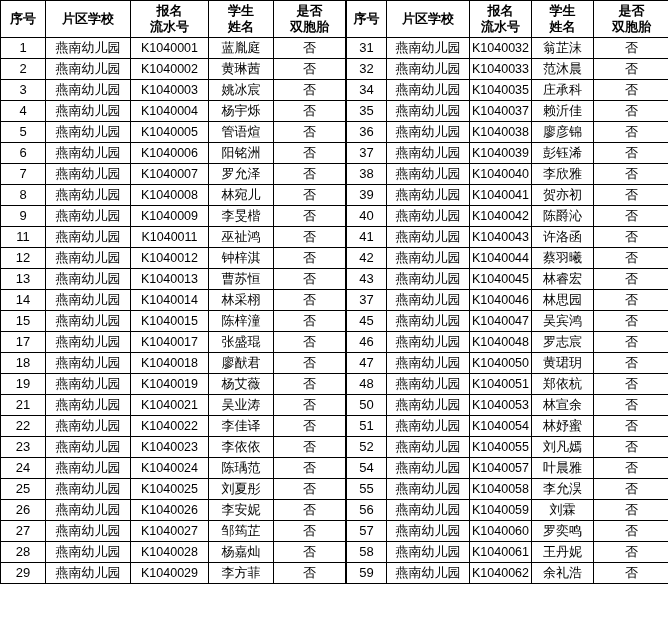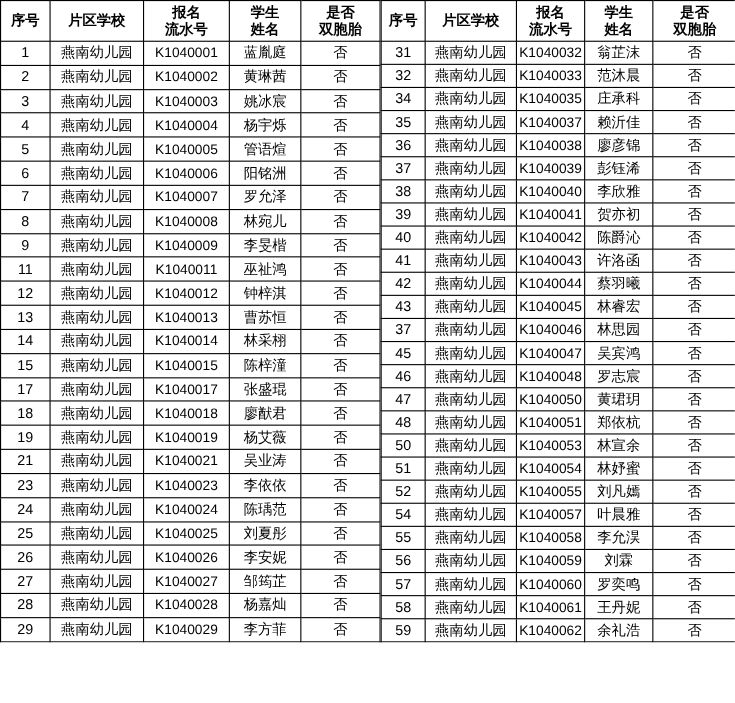--- a/index.html
+++ b/index.html
@@ -190,20 +190,27 @@
           <td data-name="twin-status">否</td>
         </tr>
         <tr data-name="table-row">
           <td data-name="row-number">21</td>
           <td data-name="school-name">燕南幼儿园</td>
           <td data-name="serial-number">K1040021</td>
           <td data-name="student-name">吴业涛</td>
           <td data-name="twin-status">否</td>
         </tr>
         <tr data-name="table-row">
+          <td data-name="row-number">22</td>
+          <td data-name="school-name">燕南幼儿园</td>
+          <td data-name="serial-number">K1040022</td>
+          <td data-name="student-name">李佳译</td>
+          <td data-name="twin-status">否</td>
+        </tr>
+        <tr data-name="table-row">
           <td data-name="row-number">23</td>
           <td data-name="school-name">燕南幼儿园</td>
           <td data-name="serial-number">K1040023</td>
           <td data-name="student-name">李依依</td>
           <td data-name="twin-status">否</td>
         </tr>
         <tr data-name="table-row">
           <td data-name="row-number">24</td>
           <td data-name="school-name">燕南幼儿园</td>
           <td data-name="serial-number">K1040024</td>

